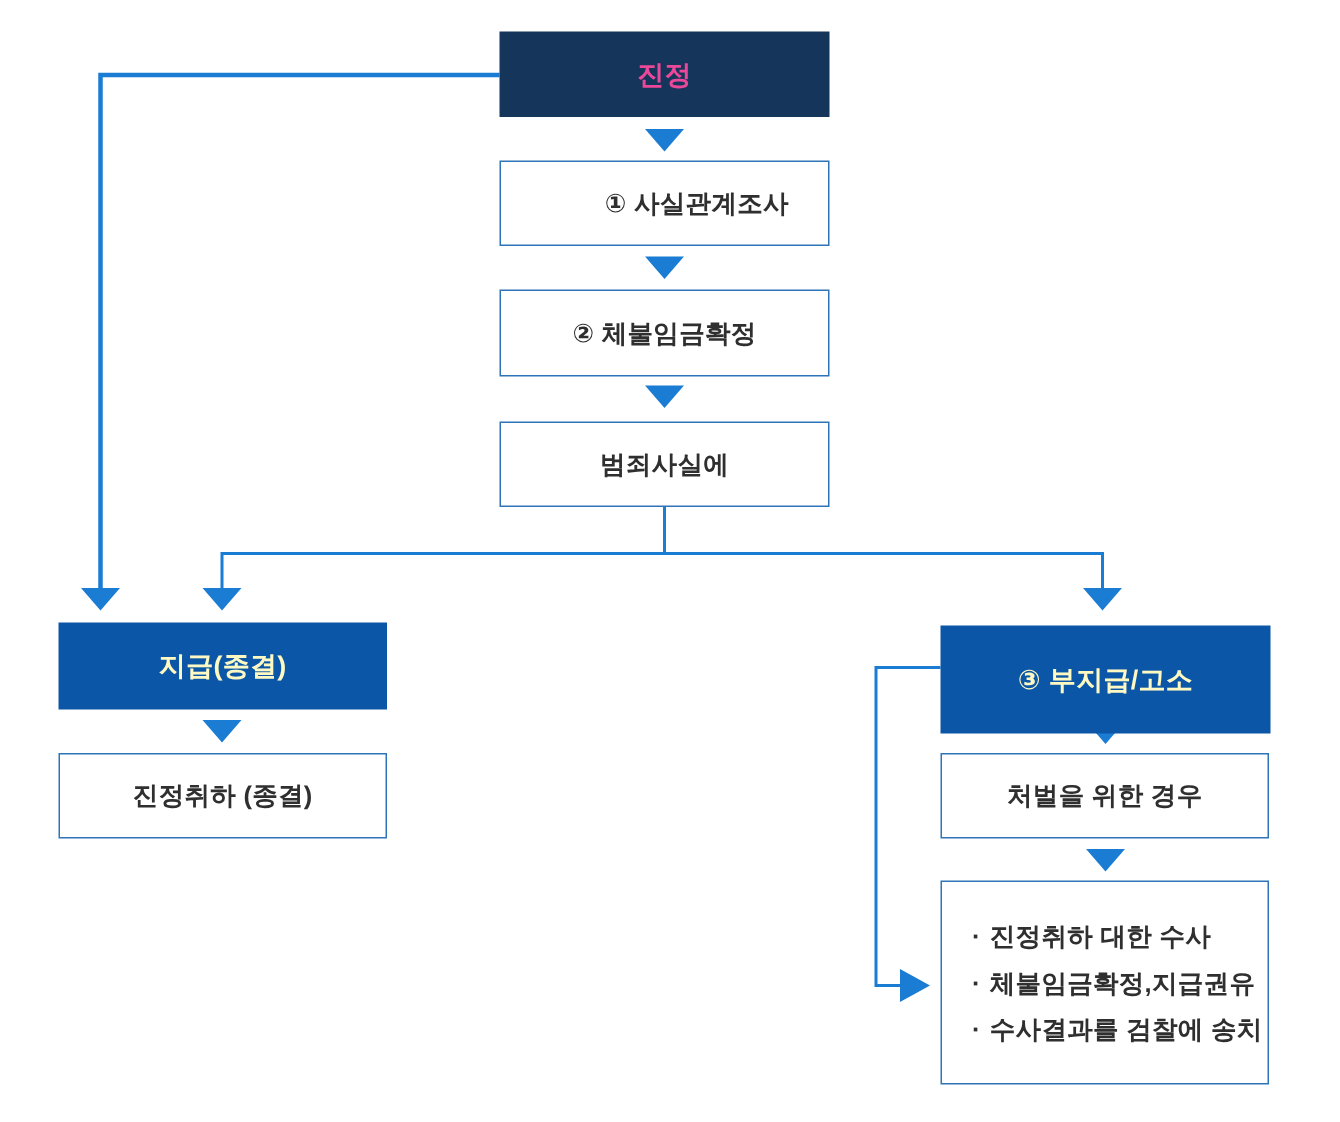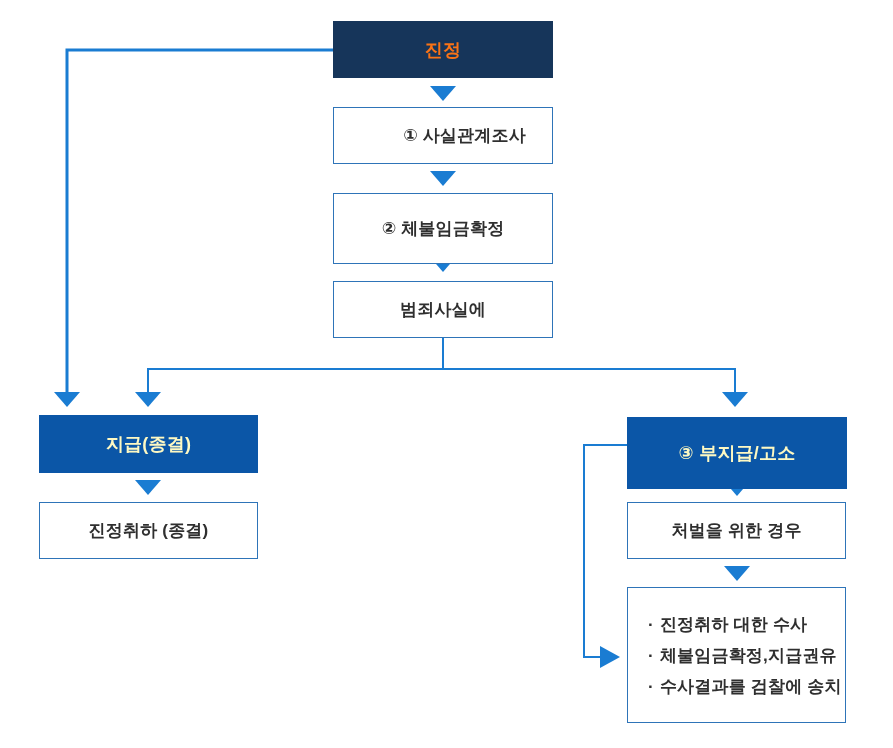--- a/index.html
+++ b/index.html
@@ -33,32 +33,32 @@
     letter-spacing: 0.2px;
     color: #2f2f2f;
     text-align: center;
   }
   .box.outlined {
     background: #ffffff;
     border: 1.5px solid #2e74b8;
   }
   .box.navy {
     background: #16355a;
-    color: #f97316;
+    color: #ec4899;
     font-size: 18px;
   }
   .box.blue {
     background: #0b56a7;
     color: #fef9c3;
     font-size: 18px;
   }
   
   .b-complaint   { left: 333px; top: 21px;  width: 220px; height: 57px; }
   .b-fact        { left: 333px; top: 107px; width: 220px; height: 57px; padding-left: 43px; }
-  .b-wage        { left: 333px; top: 193px; width: 220px; height: 71px; }
+  .b-wage        { left: 333px; top: 193px; width: 220px; height: 58px; }
   .b-payorder    { left: 333px; top: 281px; width: 220px; height: 57px; }
   
   .b-paidclosed  { left: 39px;  top: 415px; width: 219px; height: 58px; }
   .b-withdraw    { left: 39px;  top: 502px; width: 219px; height: 57px; }
   
   .b-nonpay      { left: 627px; top: 417px; width: 220px; height: 72px; text-align: center; }
   .b-punish      { left: 627px; top: 502px; width: 219px; height: 57px; }
   .b-detail      { left: 627px; top: 587px; width: 219px; height: 136px;
                    flex-direction: column; align-items: flex-start;
                    justify-content: center; padding-left: 20px; }

